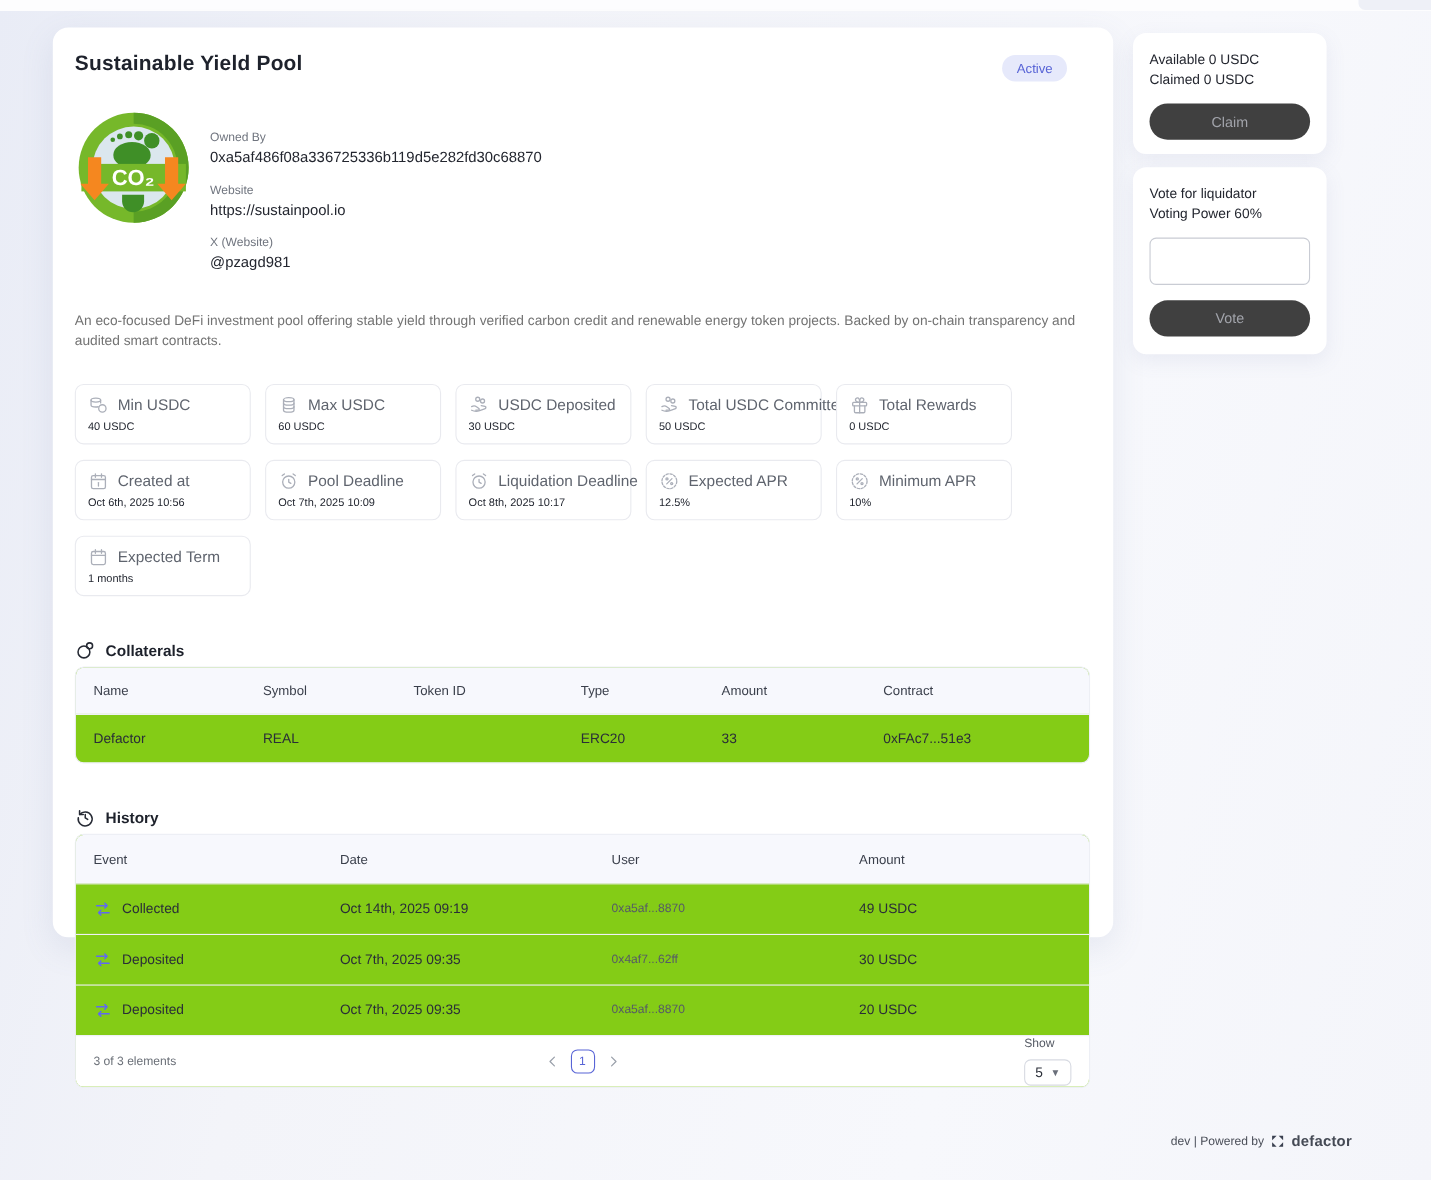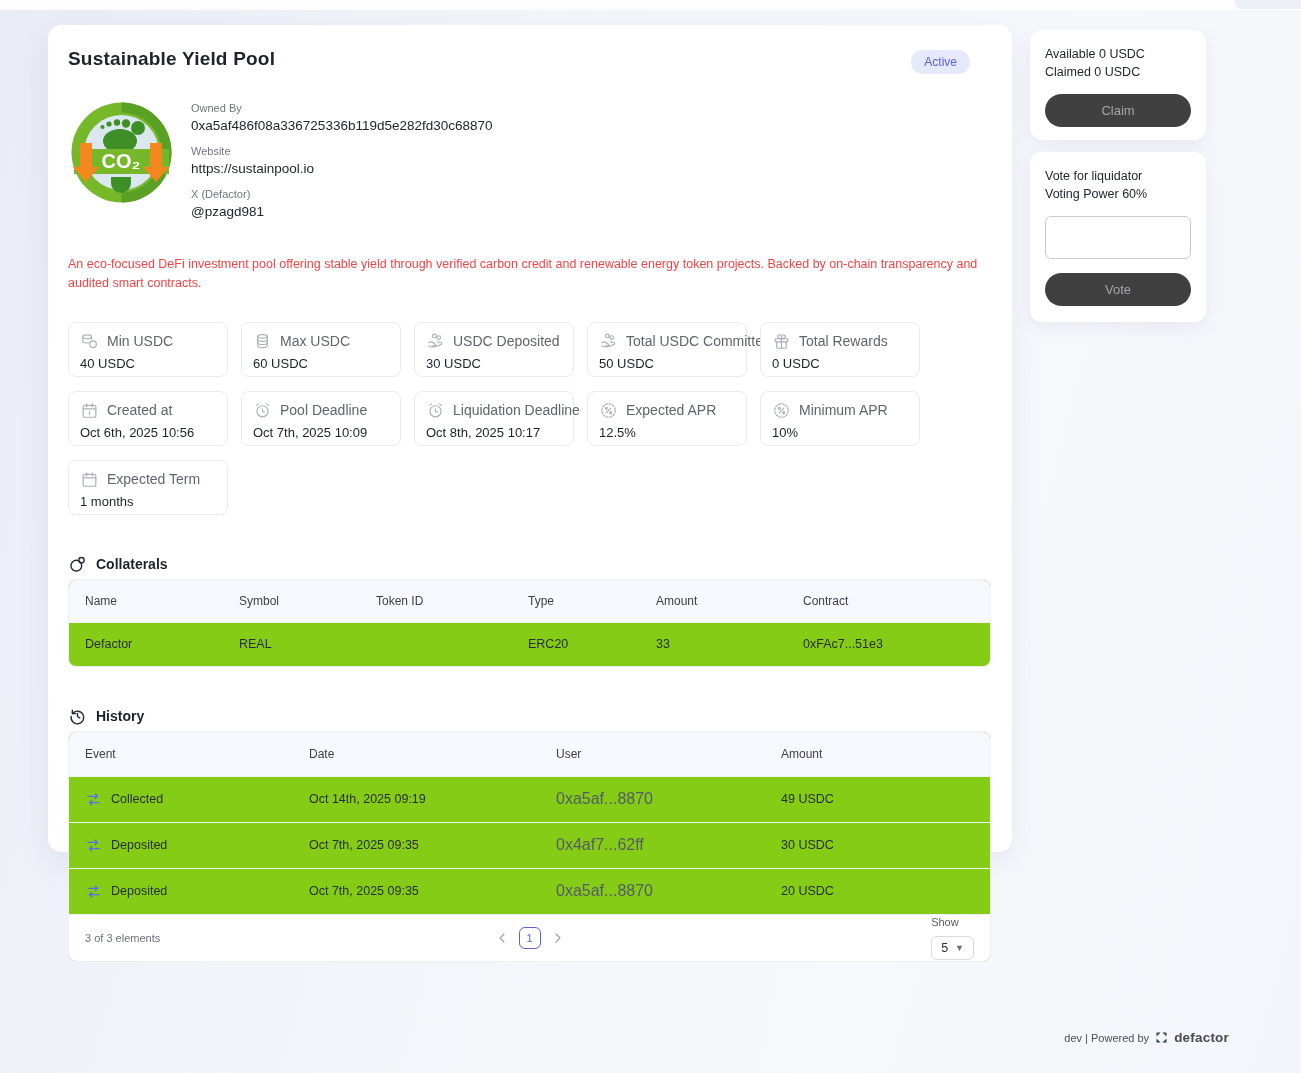--- a/index.html
+++ b/index.html
@@ -22,50 +22,50 @@
   .title-row { display:flex; justify-content:space-between; align-items:flex-start; }
   .pool-title { font-size:19px; font-weight:700; color:#1e222c; letter-spacing:.2px; }
   .badge {
     background:#e6e9fb; color:#5864d6; font-size:12px; padding:5px 13px;
     border-radius:13px; margin-right:21px; margin-top:2px;
   }
 
   .profile-row { display:flex; margin-top:25px; }
   .pool-logo { width:107px; height:107px; flex:0 0 auto; }
   .profile-info { margin-left:16px; padding-top:3px; }
-  .info-label { font-size:11px; color:#70757f; margin-bottom:4px; }
+  .info-label { font-size:11px; color:#70757f; margin-bottom:4px;margin-top:17px; }
   .info-value { font-size:13.5px; color:#23262f; margin-bottom:12px; }
   .info-value.link { cursor:pointer; }
 
-  .description { margin-top:24px; font-size:12.5px; line-height:1.55; color:#ef4444; max-width:938px; }
+  .description { margin-top:24px; font-size:12.5px; line-height:1.55; color:#737373; max-width:938px; }
 
   
   .stats-grid { margin-top:28px; display:grid; grid-template-columns:repeat(5,160px); gap:14px 13px; }
   .stat-card { border:1px solid #e9eaef; border-radius:8px; padding:9px 11px 10px 11px; height:55px; background:#fff; }
   .stat-top { display:flex; align-items:center; gap:8px; }
   .stat-label { font-size:14px; color:#5f646e; white-space:nowrap; }
-  .stat-value { font-size:13px; color:#1d212b; margin-top:5px; white-space:nowrap; }
+  .stat-value { font-size:10px; color:#1d212b; margin-top:5px; white-space:nowrap; }
   .s-icon { width:19px; height:19px; stroke:#abafb9; fill:none; stroke-width:1.5; stroke-linecap:round; stroke-linejoin:round; flex:0 0 auto; }
 
   
   .section-head { display:flex; align-items:center; gap:9px; margin-top:40px; }
   .sec-icon { width:19px; height:19px; stroke:#262a34; fill:none; stroke-width:1.8; stroke-linecap:round; stroke-linejoin:round; }
   .section-title { font-size:14px; font-weight:700; color:#1d212b; }
 
   .table { margin-top:5px; border:1px solid #edeff5; border-radius:8px; overflow:hidden; background:#84cc16; }
   .t-head { background:#f7f8fd; display:grid; align-items:center; font-size:12px; color:#3a3f4b; }
   .t-row { display:grid; align-items:center; border-top:1px solid #eff1f6; font-size:12.5px; color:#2a2e38; }
   .coll-grid { grid-template-columns:154px 137px 152px 128px 147px 1fr; }
   .hist-grid { grid-template-columns:224px 247px 225px 1fr; }
   .t-head.coll-grid { height:42px; }
   .t-row.coll-grid { height:44px; }
   .t-head.hist-grid { height:44px; }
   .t-row.hist-grid { height:46px; }
   .cell { padding-left:16px; white-space:nowrap; }
-  .cell.user { font-size:16px; color:#565b66; }
+  .cell.user { font-size:11px; color:#565b66; }
   .event-cell { display:flex; align-items:center; gap:9px; }
   .tr-icon { width:17px; height:17px; stroke:#5f6af0; fill:none; stroke-width:1.9; stroke-linecap:round; stroke-linejoin:round; }
 
   
   .pagination { position:relative; display:flex; align-items:center; justify-content:space-between; height:47px; border-top:1px solid #eff1f6; padding:0 16px; background:#fff; }
   .pg-summary { font-size:11px; color:#6b7078; }
   .pager { position:absolute; left:50%; transform:translateX(-50%); display:flex; align-items:center; gap:9px; }
   .pg-chev { width:16px; height:16px; stroke:#9aa0aa; fill:none; stroke-width:1.7; stroke-linecap:round; stroke-linejoin:round; cursor:pointer; }
   .pg-num { width:22px; height:22px; border:1.4px solid #5864d6; color:#5864d6; border-radius:6px; font-size:11px; display:flex; align-items:center; justify-content:center; cursor:pointer; }
   .show-wrap { display:flex; gap:8px;flex-direction:column; }
@@ -123,21 +123,21 @@
         <text x="53" y="69" font-size="20" font-weight="bold" fill="#ffffff" text-anchor="middle" font-family="Liberation Sans, sans-serif">CO₂</text>
         <path d="M12 44 v24 h-7 l13 15 13 -15 h-7 v-24 z" fill="#f5871f"></path>
         <path d="M82 44 v24 h-7 l13 15 13 -15 h-7 v-24 z" fill="#f5871f"></path>
       </g>
     </svg>
     <div class="profile-info">
       <div class="info-label">Owned By</div>
       <div class="info-value">0xa5af486f08a336725336b119d5e282fd30c68870</div>
       <div class="info-label">Website</div>
       <div class="info-value link">https://sustainpool.io</div>
-      <div class="info-label">X (Defactor)</div>
+      <div class="info-label">X (Website)</div>
       <div class="info-value link">@pzagd981</div>
     </div>
   </div>
 
   <div class="description">An eco-focused DeFi investment pool offering stable yield through verified carbon credit and renewable energy token projects. Backed by on-chain transparency and audited smart contracts.</div>
 
   <div class="stats-grid">
 
     <div class="stat-card">
       <div class="stat-top">

